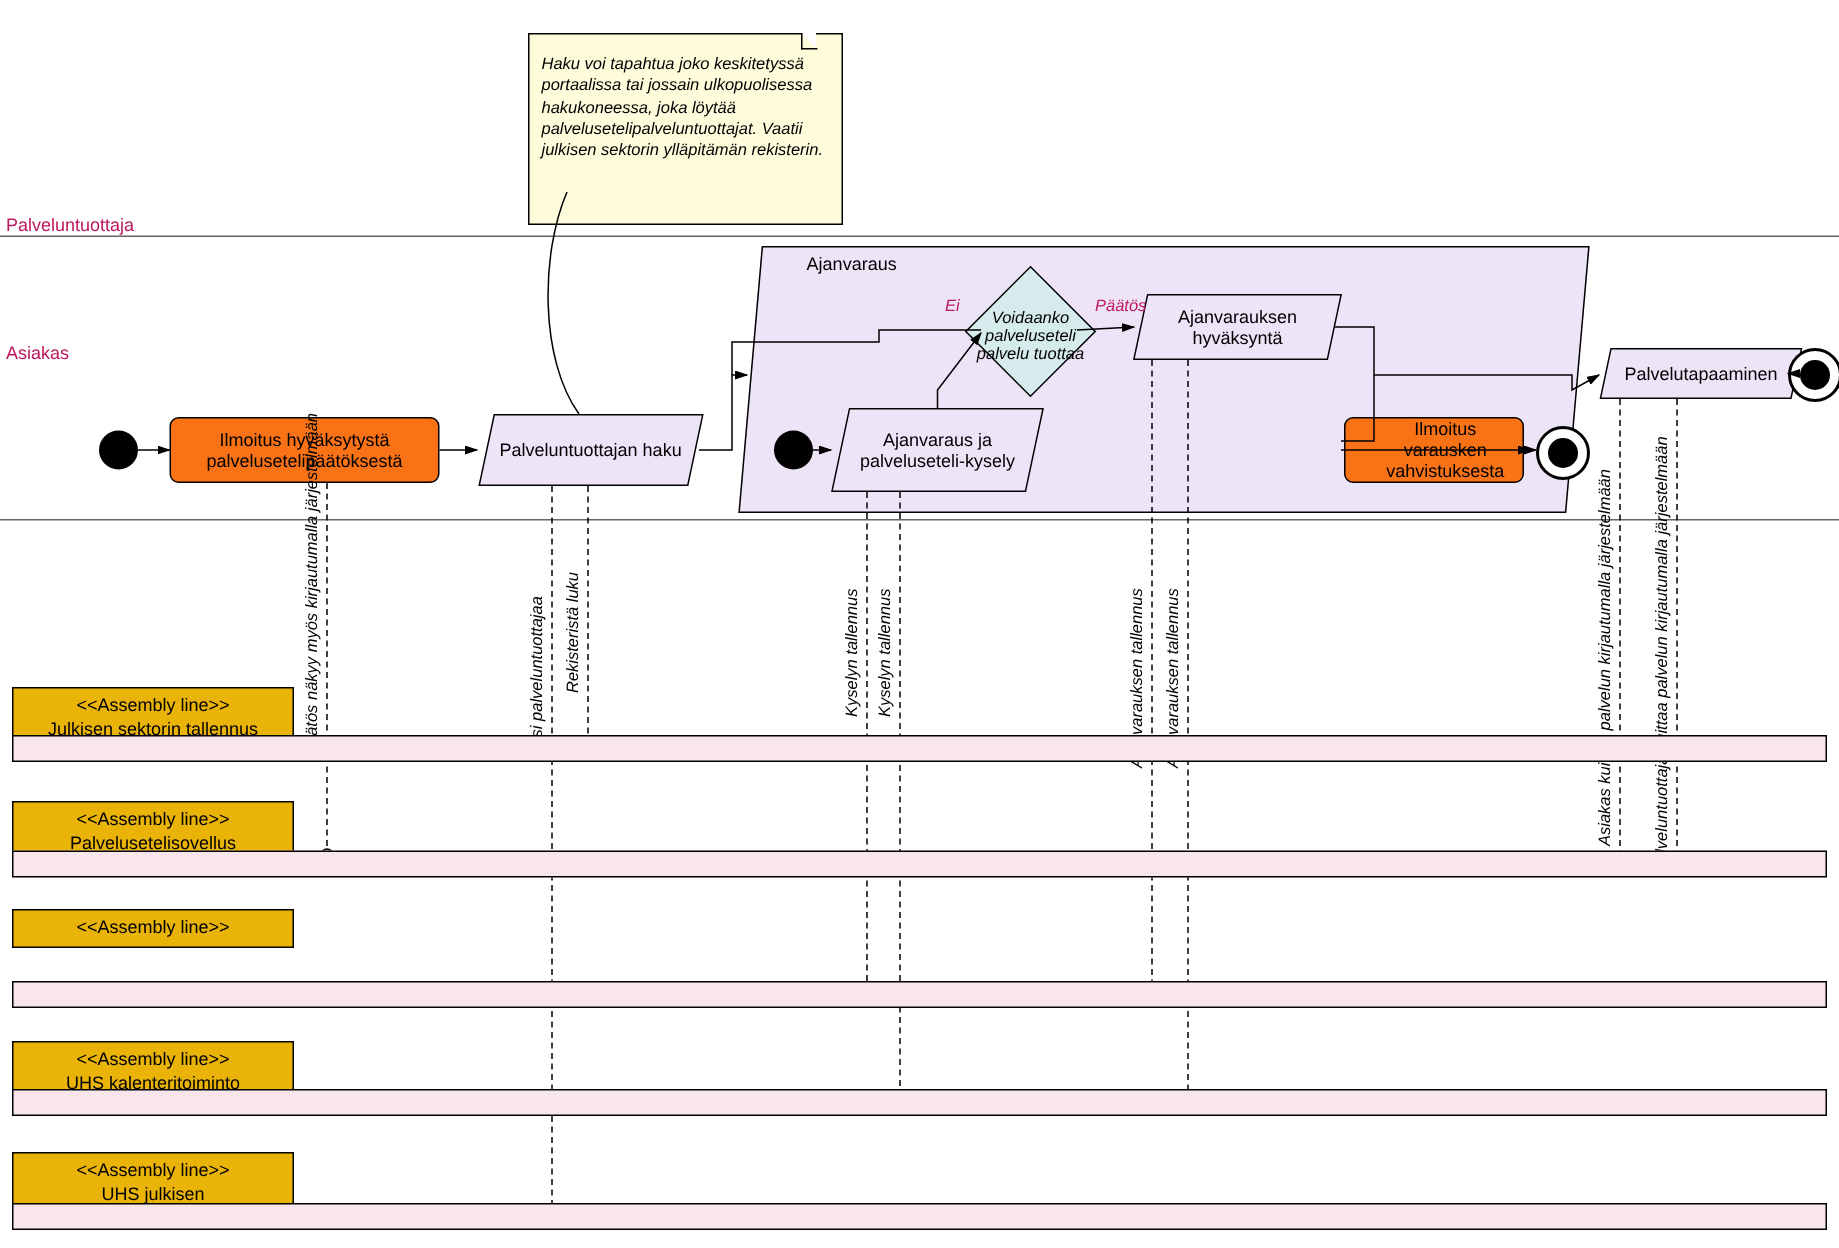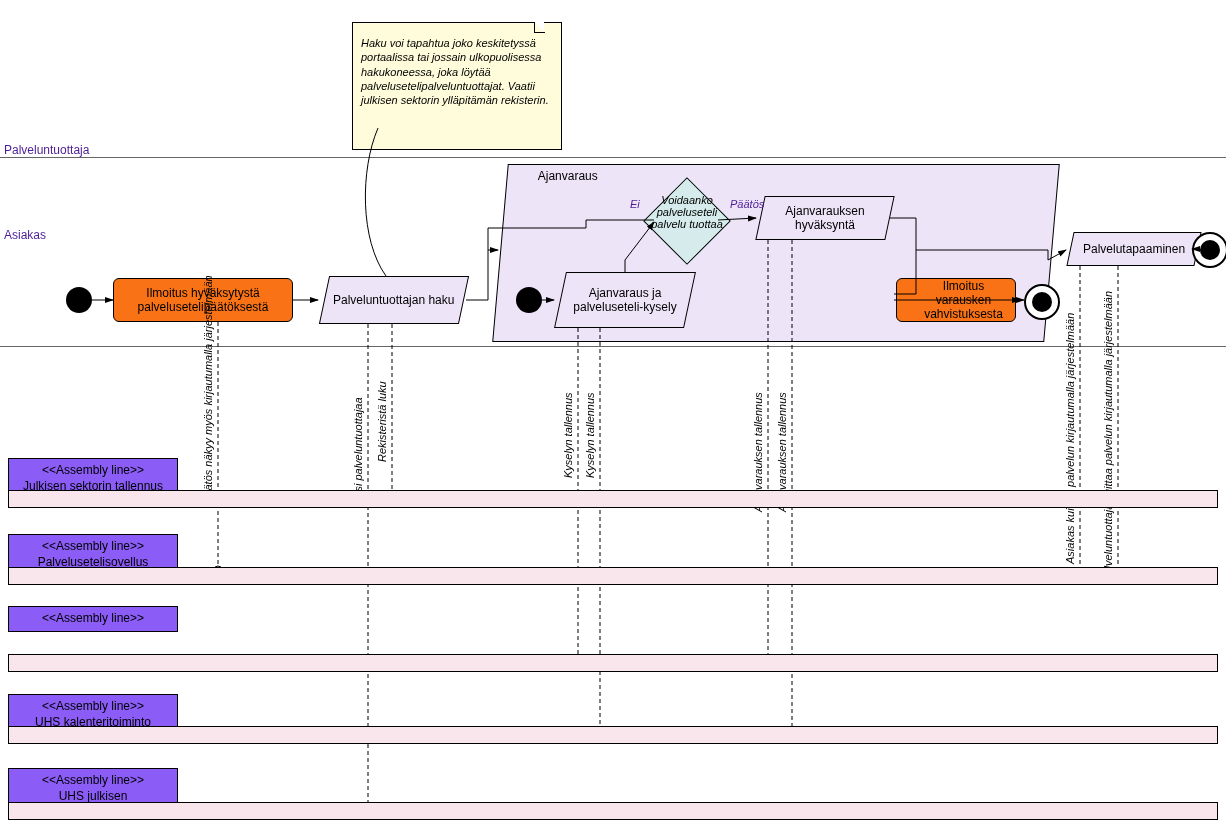--- a/index.html
+++ b/index.html
@@ -8,21 +8,21 @@
     width: 1226px;
     height: 832px;
     font-family: Arial, sans-serif;
     background: #fff;
     position: relative;
     overflow: hidden;
   }
   .label {
     position: absolute;
     font-size: 12px;
-    color: #4c1d95;
+    color: #be185d;
   }
   .lane-divider {
     position: absolute;
     height: 1px;
     background: #666;
     left: 0;
     right: 0;
   }
   .note {
     position: absolute;
@@ -129,22 +129,22 @@
     height: 20px;
     background: #000;
     border-radius: 50%;
     top: 50%;
     left: 50%;
     transform: translate(-50%, -50%);
   }
   .assembly-box {
     position: absolute;
     left: 8px;
-    width: 170px;
-    background: #8b5cf6;
+    width: 188px;
+    background: #eab308;
     border: 1px solid #000;
     font-size: 12px;
     text-align: center;
     padding: 4px 4px;
     box-sizing: border-box;
     line-height: 1.3;
   }
   .assembly-bar {
     position: absolute;
     left: 8px;
@@ -209,21 +209,21 @@
 
 <div class="activity-green" style="top:278px; left:896px; width:120px; height:44px;padding-left:19px;">
   <span>Ilmoitus varausken vahvistuksesta</span>
 </div>
 
 <div class="activity-purple" style="top:232px; left:1070px; width:128px; height:34px;">
   <span>Palvelutapaaminen</span>
 </div>
 
 <div class="diamond" style="top:190px; left:656px;"></div>
-<div class="diamond-label" style="top:194px; left:642px;">Voidaanko palveluseteli palvelu tuottaa</div>
+<div class="diamond-label" style="top:206px; left:642px;">Voidaanko palveluseteli palvelu tuottaa</div>
 <div class="label" style="top:198px; left:630px; font-style:italic; font-size:11px;">Ei</div>
 <div class="label" style="top:198px; left:730px; font-style:italic; font-size:11px;">Päätös</div>
 
 <div class="final-node" style="top:284px; left:1024px;"></div>
 <div class="final-node" style="top:232px; left:1192px;"></div>
 
 <svg class="overlay">
   <defs>
     <marker id="arrow" markerWidth="10" markerHeight="10" refX="8" refY="3" orient="auto">
       <path d="M0,0 L0,6 L9,3 z" fill="#000"></path>

